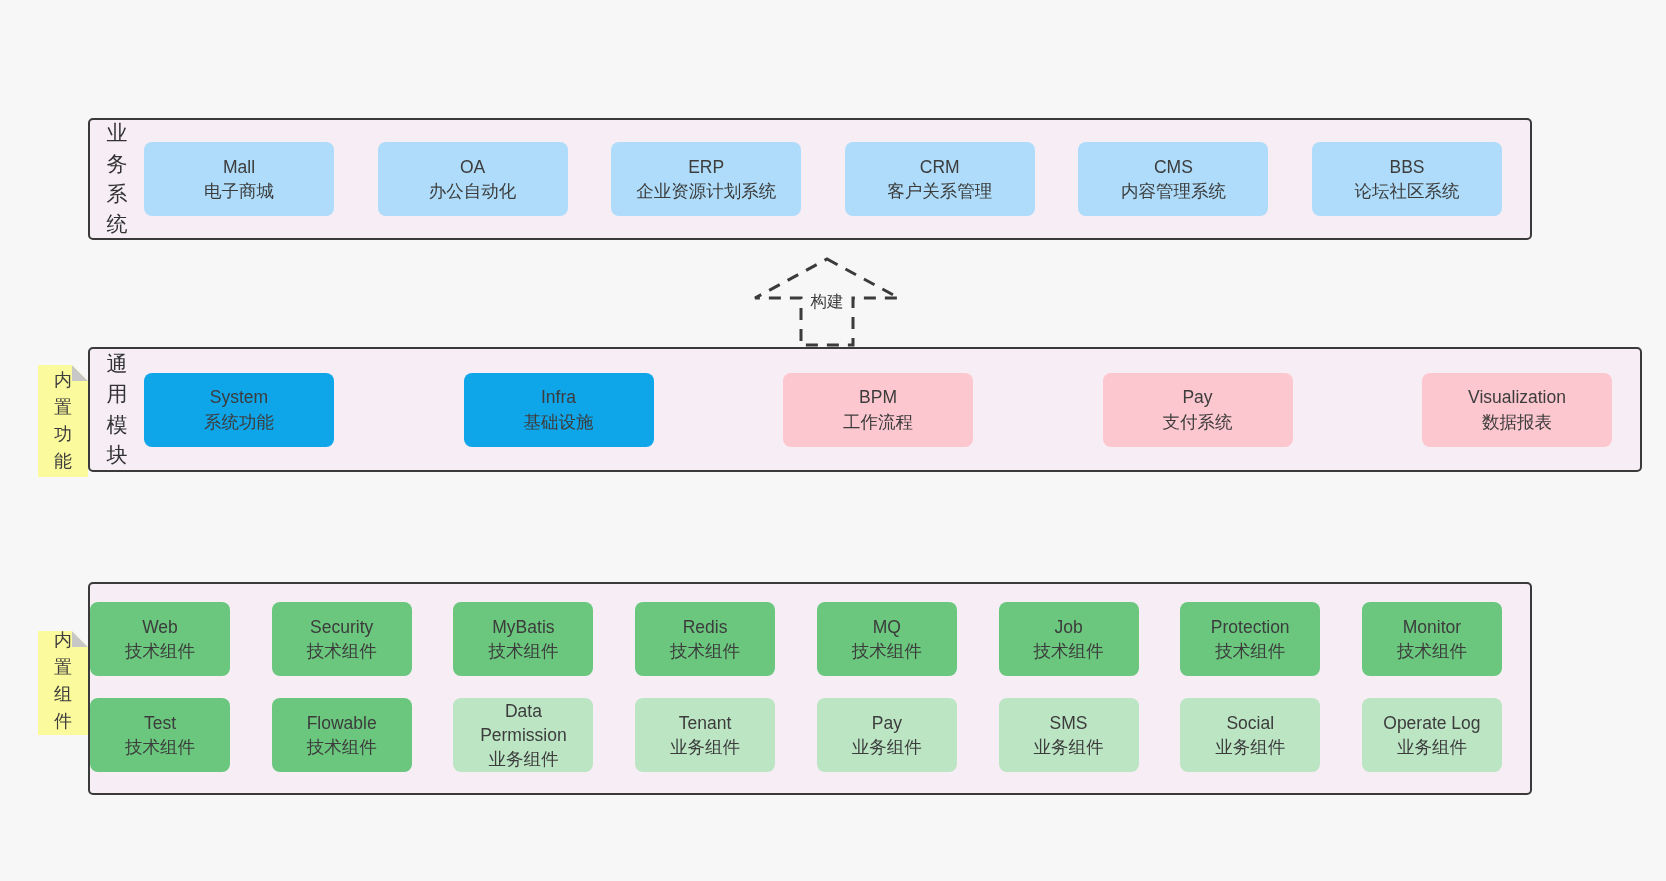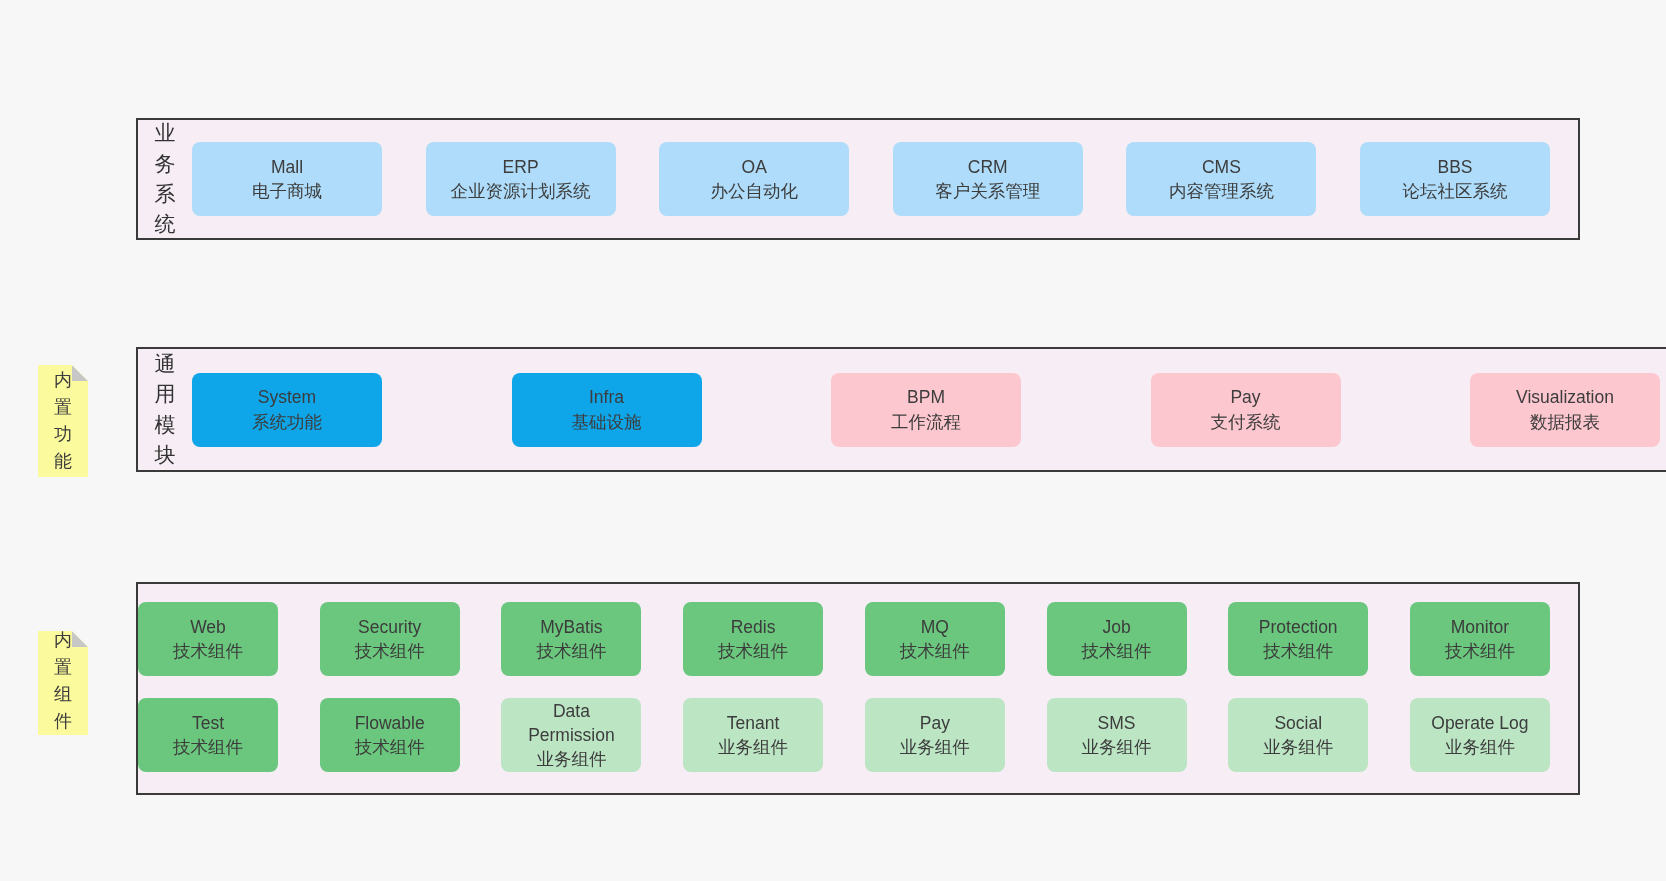--- a/index.html
+++ b/index.html
@@ -4,21 +4,21 @@
 <style>
   * { margin:0; padding:0; box-sizing:border-box; }
   html, body { background:#f7f7f7; }
   .canvas {
     position:relative; width:1666px; height:881px; overflow:hidden;
     background:#f7f7f7; color:#3c3c3c;
     font-family:"Liberation Sans", sans-serif;
   }
   .band {
     position:absolute; background:#f6edf5; border:2px solid #3a3a3a;
-    border-radius:0; display:flex; align-items:center; z-index:2;margin-left:48px;
+    border-radius:5px; display:flex; align-items:center; z-index:2;
   }
   #band-1 { left:88px; top:118px; width:1444px; height:122px; }
   #band-2 { left:88px; top:347px; width:1554px; height:125px; }
   #band-3 { left:88px; top:582px; width:1444px; height:213px; }
   .vlabel { flex:0 0 54px; display:flex; justify-content:center; }
   .vtext {
     width:24px; font-size:21px; line-height:1.45; text-align:center;
     word-break:break-all; color:#333;
   }
   .rows { flex:1; display:flex; flex-direction:column; justify-content:center; padding-right:28px; }
@@ -70,43 +70,49 @@
     <div class="vlabel">
       <span class="vtext">业务系统</span>
     </div>
     <div class="rows">
       <div class="row">
         <div class="box w190 blue">
           <span>Mall</span>
           <span>电子商城</span>
         </div>
         <div class="box w190 blue">
+          <span>OA</span>
+          <span>办公自动化</span>
+        </div>
+        <div class="box w190 blue">
           <span>ERP</span>
           <span>企业资源计划系统</span>
         </div>
         <div class="box w190 blue">
-          <span>OA</span>
-          <span>办公自动化</span>
-        </div>
-        <div class="box w190 blue">
           <span>CRM</span>
           <span>客户关系管理</span>
         </div>
         <div class="box w190 blue">
           <span>CMS</span>
           <span>内容管理系统</span>
         </div>
         <div class="box w190 blue">
           <span>BBS</span>
           <span>论坛社区系统</span>
         </div>
       </div>
     </div>
   </section>
 
+  <div class="arrow" id="arrow-1">
+    <svg viewBox="0 0 150 92">
+      <polygon points="75,3 147,42 101,42 101,89 49,89 49,42 3,42"></polygon>
+    </svg>
+    <span class="arrow-label">构建</span>
+  </div>
 
   <div class="note" id="note-1">
     <div class="fold"></div>
     <span class="note-vtext">内置功能</span>
   </div>
 
   <section class="band" id="band-2">
     <div class="vlabel">
       <span class="vtext">通用模块</span>
     </div>

